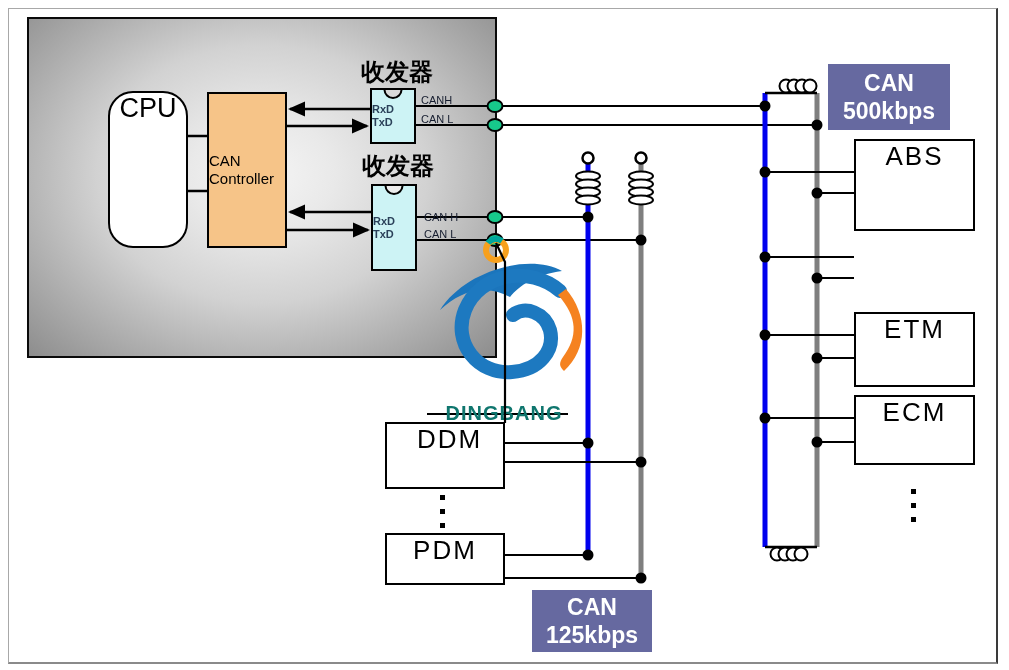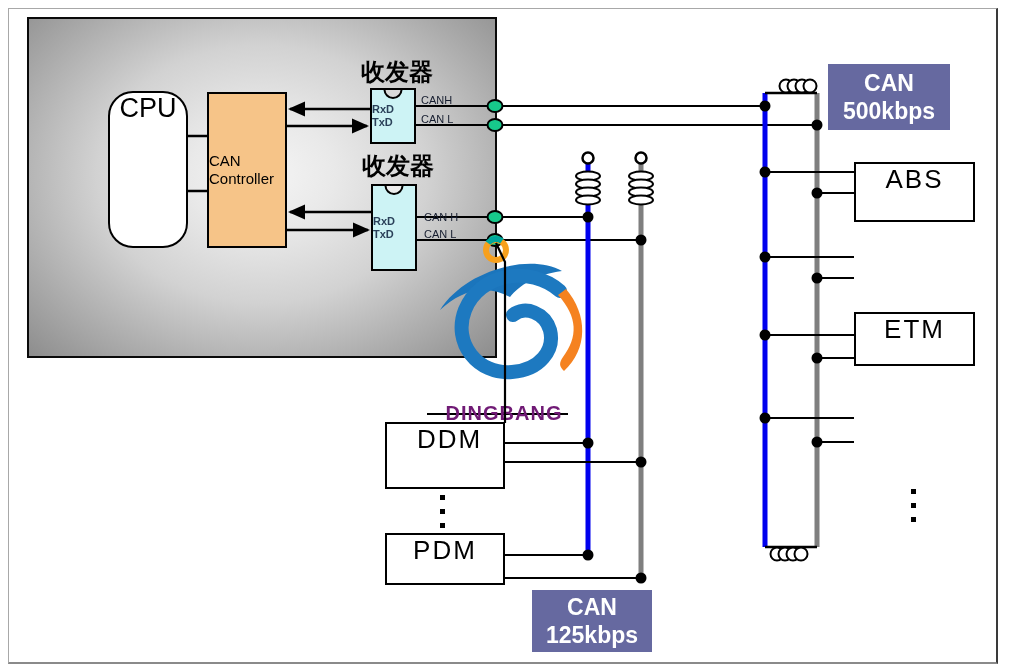--- a/index.html
+++ b/index.html
@@ -24,21 +24,21 @@
   .tx2 .notch{background:#ececec;}
   .txt-rxd{font-size:11px;font-weight:bold;line-height:13px;color:#2a4059;text-align:center;}
   .cjk-label{position:absolute;font-size:24px;font-weight:700;color:#000;text-align:center;}
   .wire-label{position:absolute;font-size:11px;font-weight:normal;color:#151c2e;}
   .node{font-size:26px;letter-spacing:2px;color:#000;}
   .speed-label{position:absolute;display:flex;flex-direction:column;align-items:center;justify-content:center;
                background:#6669a0;color:#fff;font-weight:bold;font-size:23px;line-height:28px;}
   .wm-cn{position:absolute;left:432px;top:350px;width:140px;text-align:center;
          font-size:54px;font-weight:bold;letter-spacing:10px;color:#000;white-space:nowrap;}
   .wm-en{position:absolute;left:438px;top:402px;width:132px;text-align:center;
-         font-size:20px;font-weight:bold;letter-spacing:1px;color:#701a75;}
+         font-size:20px;font-weight:bold;letter-spacing:1px;color:#0f766e;}
 </style>
 </head>
 <body>
 
 <div class="canvas">
 
   <div class="frame"></div>
 
   <div class="ecu-box"></div>
 
@@ -179,25 +179,28 @@
     <span class="notch"></span>
     <span class="txt-rxd">RxD</span>
     <span class="txt-rxd">TxD</span>
   </div>
 
   <div class="wire-label" style="left:421px;top:94px;">CANH</div>
   <div class="wire-label" style="left:421px;top:113px;">CAN L</div>
   <div class="wire-label" style="left:424px;top:211px;">CAN H</div>
   <div class="wire-label" style="left:424px;top:228px;">CAN L</div>
 
-  <div class="box white node" style="left:854px;top:162px;width:121px;height:60px;">
+  <div class="box white node" style="left:854px;top:139px;width:121px;height:92px;">
     <span>ABS</span>
   </div>
-  <div class="box white node" style="left:854px;top:312px;width:121px;height:54px;">
+  <div class="box white node" style="left:854px;top:312px;width:121px;height:75px;">
     <span>ETM</span>
+  </div>
+  <div class="box white node" style="left:854px;top:395px;width:121px;height:70px;">
+    <span>ECM</span>
   </div>
 
   <div class="box white node" style="left:385px;top:422px;width:120px;height:67px;padding-left:9px;">
     <span>DDM</span>
   </div>
   <div class="box white node" style="left:385px;top:533px;width:120px;height:52px;">
     <span>PDM</span>
   </div>
 
   <div class="speed-label" style="left:828px;top:64px;width:122px;height:66px;">

